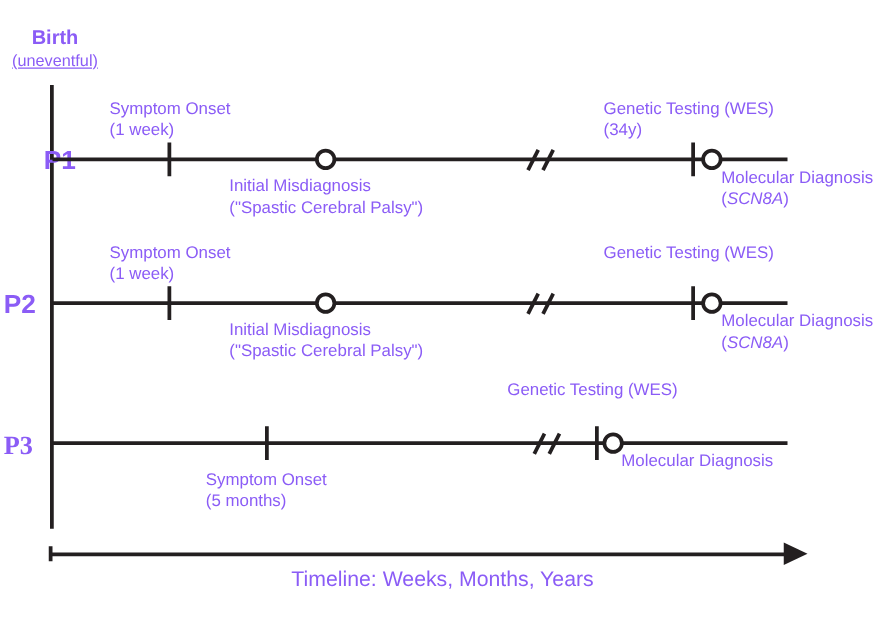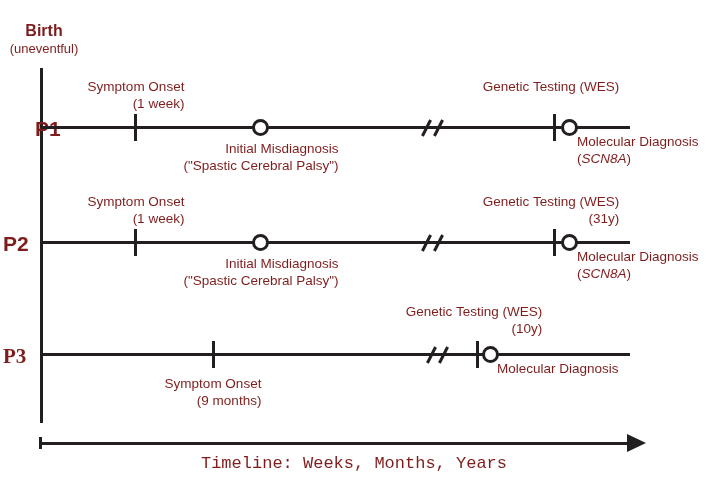--- a/index.html
+++ b/index.html
@@ -1,38 +1,38 @@
 <!DOCTYPE html>
 <html><head>
 <meta charset="utf-8">
 <style>
   html,body{margin:0;padding:0;background:#ffffff;}
   #stage{
     position:relative;
     width:706px;height:497px;
     background:#ffffff;
     font-family:"Liberation Sans", sans-serif;
-    color:#7f1d1d;
+    color:#8b5cf6;
     overflow:hidden;
   }
   .hline{position:absolute;height:3px;background:#231f20;}
   .vline{position:absolute;width:3px;background:#231f20;}
   .tick{position:absolute;width:3px;height:27px;background:#231f20;}
   .circle{
     position:absolute;width:17px;height:17px;box-sizing:border-box;
     border:3px solid #231f20;border-radius:50%;background:#ffffff;
   }
   .slash{position:absolute;width:3px;height:18px;background:#231f20;transform:rotate(27deg);}
-  .evt{position:absolute;font-size:13.5px;line-height:17px;text-align:right;white-space:nowrap;}
+  .evt{position:absolute;font-size:13.5px;line-height:17px;text-align:left;white-space:nowrap;}
   .evt.centered{transform:translateX(-50%);}
   .evt.leftalign{text-align:left;}
   .rowlabel{position:absolute;font-size:21px;font-weight:bold;line-height:24px;}
   .birth{position:absolute;left:0;top:23px;width:88px;text-align:center;line-height:16px;}
   .birth .t{font-size:16px;font-weight:bold;display:block;}
-  .birth .s{font-size:13px;display:block;margin-top:2px;}
+  .birth .s{font-size:13px;display:block;margin-top:2px;text-decoration:underline;}
   .axis-label{position:absolute;font-size:17px;white-space:nowrap;transform:translateX(-50%);}
   .arrowhead{
     position:absolute;width:0;height:0;
     border-left:19px solid #231f20;
     border-top:9px solid transparent;
     border-bottom:9px solid transparent;
   }
   i{font-style:italic;}
 </style>
 </head>
@@ -60,20 +60,21 @@
   <div class="evt centered" style="left:261px;top:140px;">
     <div>Initial Misdiagnosis</div>
     <div>("Spastic Cerebral Palsy")</div>
   </div>
 
   <div class="slash" style="left:425px;top:119px;"></div>
   <div class="slash" style="left:437px;top:119px;"></div>
 
   <div class="evt centered" style="left:551px;top:78px;">
     <div>Genetic Testing (WES)</div>
+    <div>(34y)</div>
   </div>
   <div class="tick" style="left:553px;top:114px;"></div>
   <div class="circle" style="left:561px;top:119px;"></div>
   <div class="evt leftalign" style="left:577px;top:133px;">
     <div>Molecular Diagnosis</div>
     <div><span>(</span><i>SCN8A</i><span>)</span></div>
   </div>
 
   <div class="rowlabel" style="left:3px;top:232px;">P2</div>
   <div class="hline" style="left:42px;top:241px;width:588px;"></div>
@@ -88,49 +89,47 @@
   <div class="evt centered" style="left:261px;top:255px;">
     <div>Initial Misdiagnosis</div>
     <div>("Spastic Cerebral Palsy")</div>
   </div>
 
   <div class="slash" style="left:425px;top:234px;"></div>
   <div class="slash" style="left:437px;top:234px;"></div>
 
   <div class="evt centered" style="left:551px;top:193px;">
     <div>Genetic Testing (WES)</div>
-    <div>(31y)</div>
   </div>
   <div class="tick" style="left:553px;top:229px;"></div>
   <div class="circle" style="left:561px;top:234px;"></div>
   <div class="evt leftalign" style="left:577px;top:248px;">
     <div>Molecular Diagnosis</div>
     <div><span>(</span><i>SCN8A</i><span>)</span></div>
   </div>
 
   <div class="rowlabel" style="left:3px;top:344px;font-family:Liberation Serif, serif;">P3</div>
   <div class="hline" style="left:42px;top:353px;width:588px;"></div>
 
   <div class="tick" style="left:212px;top:341px;"></div>
   <div class="evt centered" style="left:213px;top:375px;">
     <div>Symptom Onset</div>
-    <div>(9 months)</div>
+    <div>(5 months)</div>
   </div>
 
   <div class="slash" style="left:430px;top:346px;"></div>
   <div class="slash" style="left:442px;top:346px;"></div>
 
   <div class="evt centered" style="left:474px;top:303px;">
     <div>Genetic Testing (WES)</div>
-    <div>(10y)</div>
   </div>
   <div class="tick" style="left:476px;top:341px;"></div>
   <div class="circle" style="left:482px;top:346px;"></div>
   <div class="evt leftalign" style="left:497px;top:360px;">
     <div>Molecular Diagnosis</div>
   </div>
 
   <div class="vline" style="left:39px;top:437px;height:12px;"></div>
   <div class="hline" style="left:40px;top:442px;width:588px;"></div>
   <div class="arrowhead" style="left:627px;top:434px;"></div>
-  <div class="axis-label" style="left:354px;top:454px;font-family:Liberation Mono, monospace;">Timeline: Weeks, Months, Years</div>
+  <div class="axis-label" style="left:354px;top:454px;">Timeline: Weeks, Months, Years</div>
 
 </div>
 
 </body></html>

